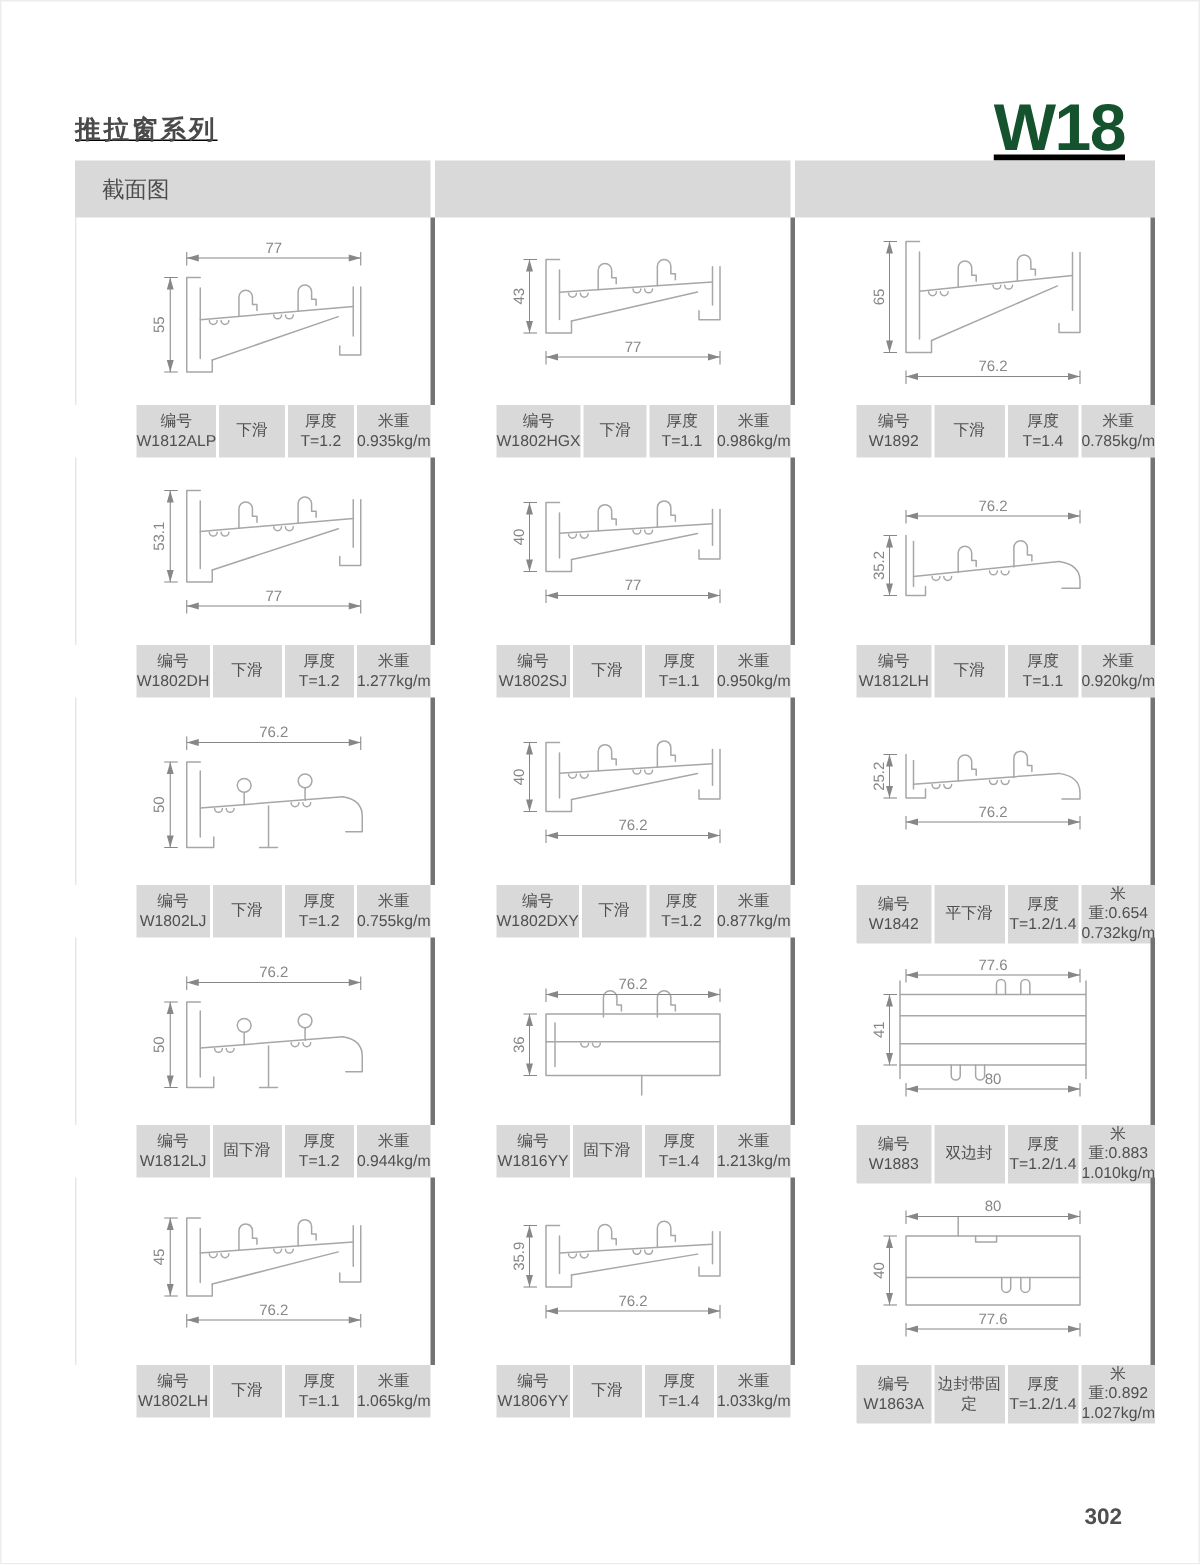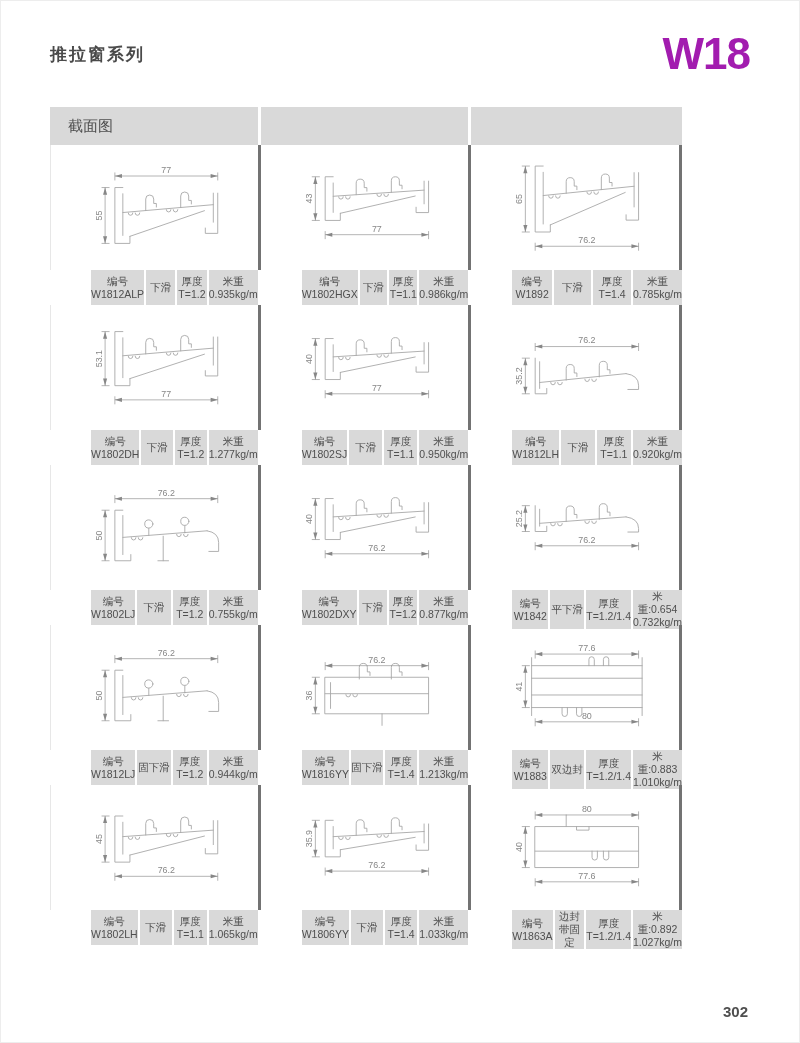--- a/index.html
+++ b/index.html
@@ -1,23 +1,23 @@
 <!DOCTYPE html>
 <html><head>
 <meta charset="utf-8">
 <style>
   html,body{margin:0;padding:0;background:#fbfbfb;}
   .page{position:relative;width:800px;height:1043px;background:#ffffff;
         font-family:"Liberation Sans","DejaVu Sans",sans-serif;overflow:hidden;
         box-shadow:inset 0 0 0 1px #ededed;}
-  .page-header{position:absolute;top:22px;left:50px;width:700px;height:50px;
-        display:flex;justify-content:space-between;align-items:flex-end;}
+  .page-header{position:absolute;top:54px;left:50px;width:700px;height:50px;
+        display:flex;justify-content:space-between;align-items:flex-end;text-decoration:underline;}
   .series-title{font-size:17px;font-weight:bold;color:#4a4a4a;letter-spacing:2px;padding-bottom:6px;}
-  .series-code{font-size:44px;font-weight:bold;color:#a21caf;line-height:0.85;letter-spacing:-1px;}
-  .catalog-table{position:absolute;top:107px;left:50px;width:632px;}
+  .series-code{font-size:44px;font-weight:bold;color:#14532d;line-height:0.85;letter-spacing:-1px;}
+  .catalog-table{position:absolute;top:107px;left:50px;width:720px;}
   .thead{display:grid;grid-template-columns:1fr 1fr 1fr;}
   .thead-cell{background:#d9d9d9;height:38px;display:flex;align-items:center;
         padding-left:18px;box-sizing:border-box;font-size:15px;color:#4d4d4d;margin-right:3px;}
   .thead-cell:last-child{margin-right:0;}
   .trow{display:grid;grid-template-columns:1fr 1fr 1fr;}
   .pcell{display:flex;flex-direction:column;}
   .draw{height:125px;border-right:3px solid #737373;box-sizing:border-box;}
   .pcell:first-child .draw{border-left:1px solid #e7e7e7;}
   .draw svg{display:block;}
   .info{height:35px;display:grid;grid-template-columns:1.06fr 1fr 1.01fr 1fr;gap:2px;margin-right:3px;padding-left:41px;}

